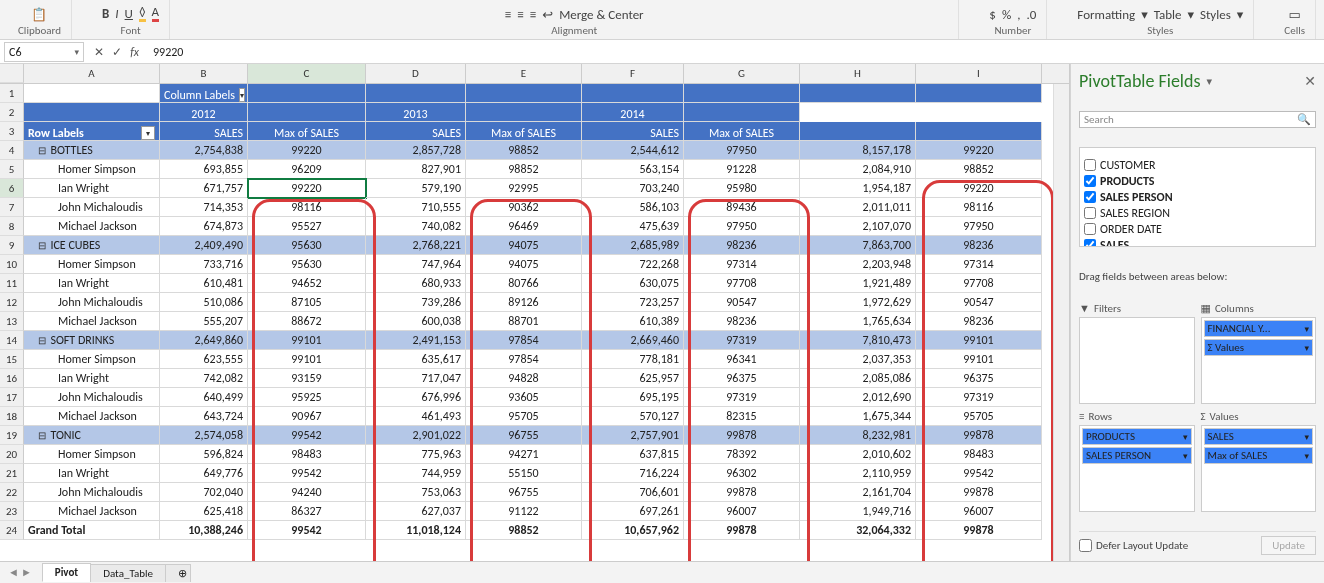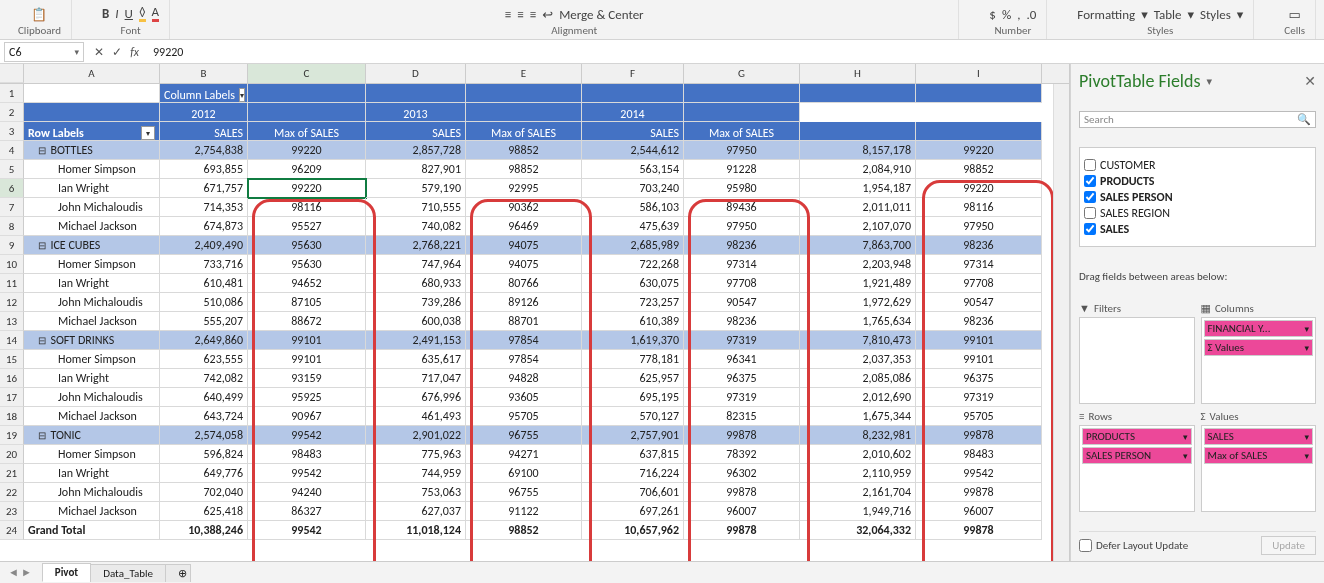--- a/index.html
+++ b/index.html
@@ -64,21 +64,21 @@
 .search-box .sicon { margin-left:auto;}
 .field-list { border:1px solid #ccc; background:#fff; height:100px; overflow-y:auto; padding:9px 2px;}
 .field-item { display:flex; align-items:center; gap:4px; font-size:12px; padding:1px 2px;}
 .field-item input { width:12px; height:12px;}
 .field-item.bold label { font-weight:700; }
 .drag-label { font-size:11px; color:#444; margin-top:4px;}
 .areas { display:grid; grid-template-columns:1fr 1fr; grid-template-rows:auto auto; gap:6px 6px; flex:1;}
 .area { display:flex; flex-direction:column;}
 .area-h { font-size:11px; color:#555; display:flex; align-items:center; gap:4px; padding-bottom:2px;}
 .area-box { background:#fff; border:1px solid #ccc; flex:1; min-height:46px; padding:2px; display:flex; flex-direction:column; gap:2px;}
-.pill { background:#ec4899; border:1px solid #ccc; font-size:11px; padding:1px 3px; display:flex; align-items:center;}
+.pill { background:#3b82f6; border:1px solid #ccc; font-size:11px; padding:1px 3px; display:flex; align-items:center;}
 .pill .dd { margin-left:auto; font-size:9px;}
 .defer-row { display:flex; align-items:center; gap:4px; font-size:11px; color:#444; padding-top:4px; border-top:1px solid #ddd;}
 .defer-row .upd-btn { margin-left:auto; border:1px solid #ccc; background:#f5f5f5; color:#aaa; padding:2px 10px; font-size:11px;}
 
 
 .sheet-tabs { height:22px; background:#f3f3f3; border-top:1px solid #ccc; display:flex; align-items:center; font-size:11px; padding-left:8px; gap:0;}
 .nav-arrows { display:flex; gap:2px; color:#888; padding-right:10px;}
 .tab { padding:2px 12px; border:1px solid #ccc; border-bottom:none; background:#eaeaea; margin-right:-1px;}
 .tab.active { background:#fff; border-bottom:1px solid #fff; font-weight:600;}
 .tab.new { width:20px; text-align:center;}
@@ -329,21 +329,21 @@
           <div class="cell col-H  r">1,765,634</div>
           <div class="cell col-I  c">98236</div>
         </div>
         <div class="row">
           <div class="rowhead">14</div>
           <div class="cell col-A subcat indent1 collapse-icon">SOFT DRINKS</div>
           <div class="cell col-B subcat r">2,649,860</div>
           <div class="cell col-C subcat c">99101</div>
           <div class="cell col-D subcat r">2,491,153</div>
           <div class="cell col-E subcat c">97854</div>
-          <div class="cell col-F subcat r">1,619,370</div>
+          <div class="cell col-F subcat r">2,669,460</div>
           <div class="cell col-G subcat c">97319</div>
           <div class="cell col-H subcat r">7,810,473</div>
           <div class="cell col-I subcat c">99101</div>
         </div>
         <div class="row">
           <div class="rowhead">15</div>
           <div class="cell col-A  indent2">Homer Simpson</div>
           <div class="cell col-B  r">623,555</div>
           <div class="cell col-C  c">99101</div>
           <div class="cell col-D  r">635,617</div>
@@ -412,21 +412,21 @@
           <div class="cell col-G  c">78392</div>
           <div class="cell col-H  r">2,010,602</div>
           <div class="cell col-I  c">98483</div>
         </div>
         <div class="row">
           <div class="rowhead">21</div>
           <div class="cell col-A  indent2">Ian Wright</div>
           <div class="cell col-B  r">649,776</div>
           <div class="cell col-C  c">99542</div>
           <div class="cell col-D  r">744,959</div>
-          <div class="cell col-E  c">69100</div>
+          <div class="cell col-E  c">55150</div>
           <div class="cell col-F  r">716,224</div>
           <div class="cell col-G  c">96302</div>
           <div class="cell col-H  r">2,110,959</div>
           <div class="cell col-I  c">99542</div>
         </div>
         <div class="row">
           <div class="rowhead">22</div>
           <div class="cell col-A  indent2">John Michaloudis</div>
           <div class="cell col-B  r">702,040</div>
           <div class="cell col-C  c">94240</div>
@@ -491,20 +491,24 @@
           <label>PRODUCTS</label>
         </div>
         <div class="field-item bold">
           <input type="checkbox" checked="" style="">
           <label>SALES PERSON</label>
         </div>
         <div class="field-item">
           <input type="checkbox" style="">
           <label>SALES REGION</label>
         </div>
+        <div class="field-item">
+          <input type="checkbox" style="">
+          <label>ORDER DATE</label>
+        </div>
         <div class="field-item bold">
           <input type="checkbox" checked="" style="">
           <label>SALES</label>
         </div>
       </div>
 
     <div class="drag-label">Drag fields between areas below:</div>
     <div class="areas">
       <div class="area">
         <div class="area-h">

